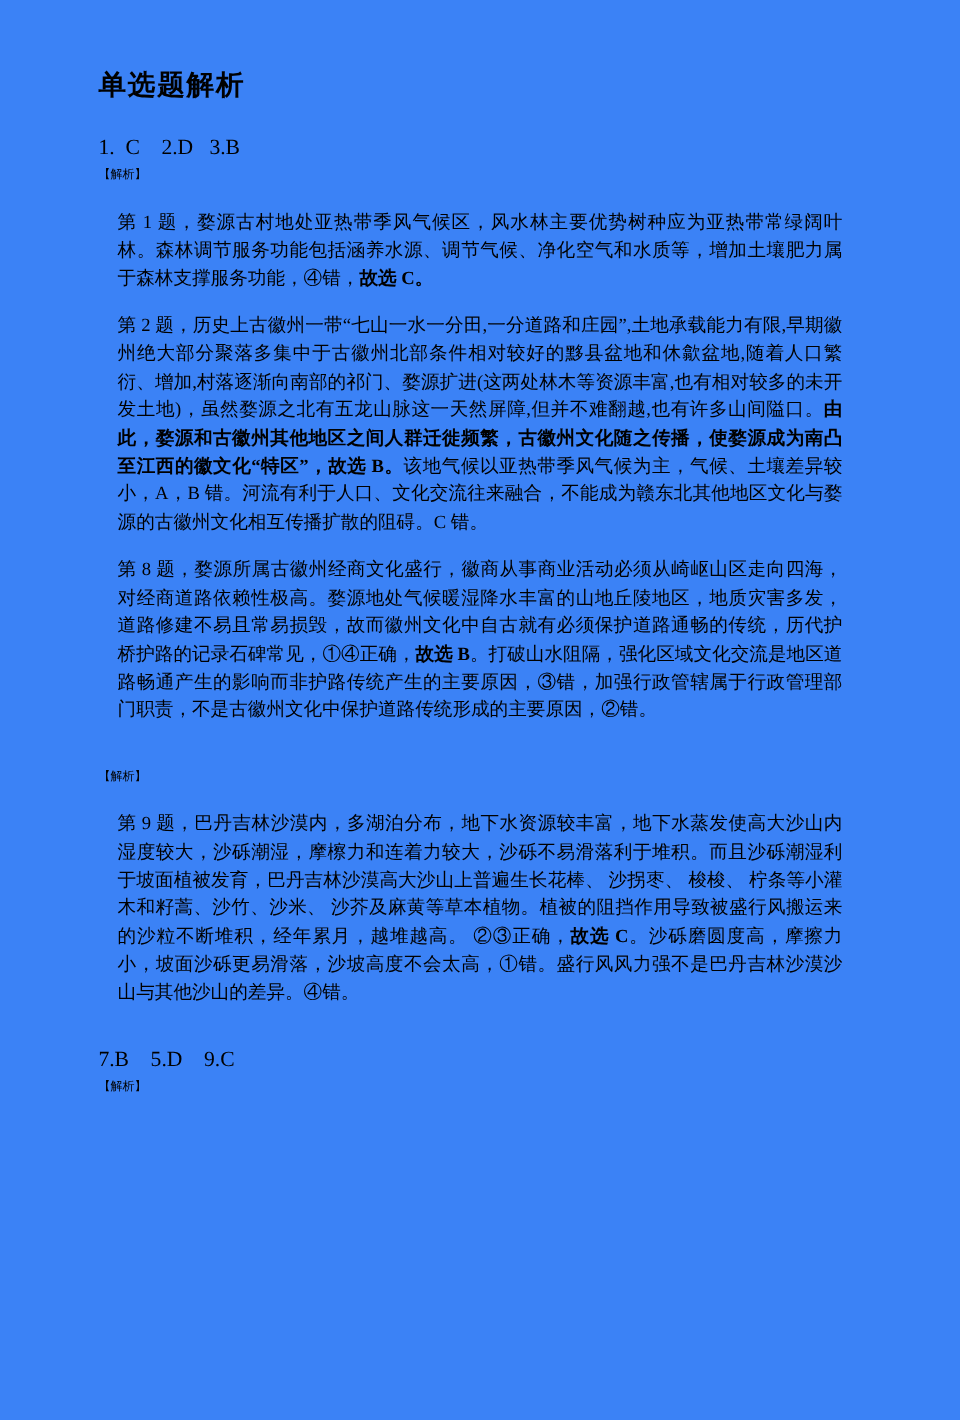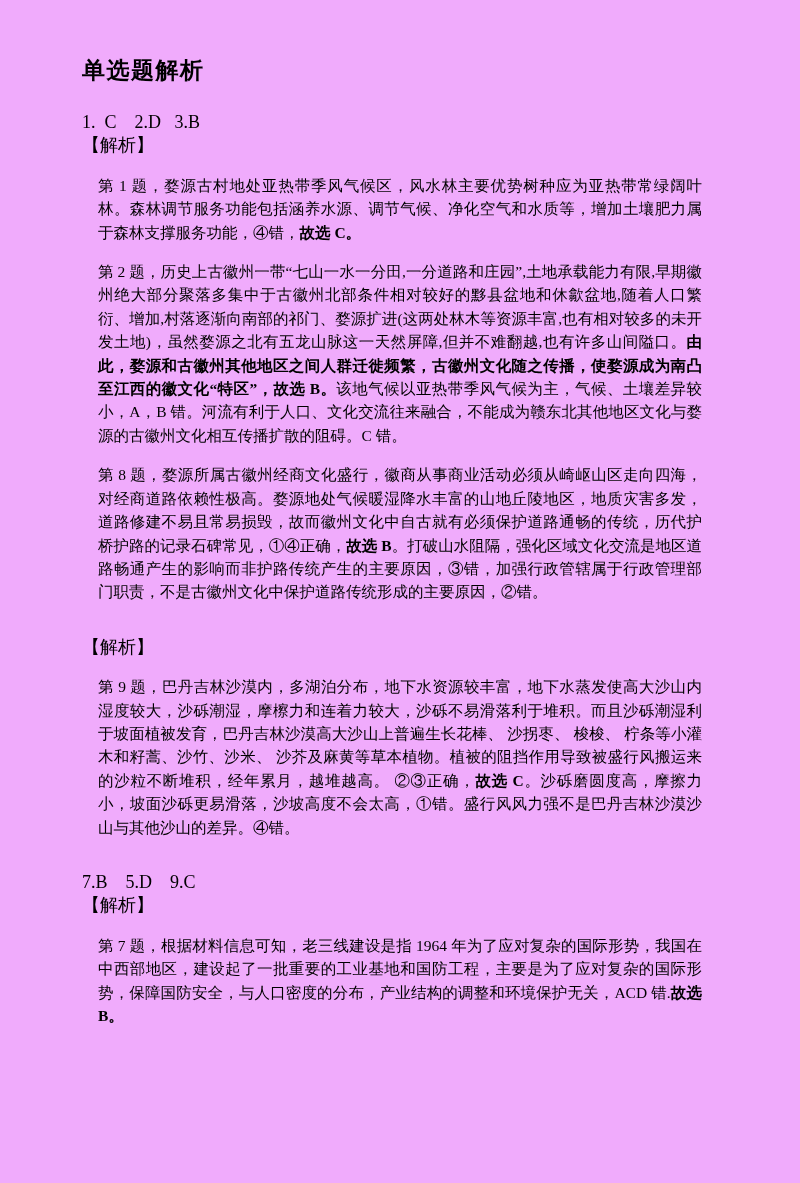--- a/index.html
+++ b/index.html
@@ -12,38 +12,38 @@
     height: 1183px;
     overflow: hidden;
     color: #000000;
     font-family: "Liberation Serif", "DejaVu Serif", serif;
   }
   .page {
     box-sizing: border-box;
     width: 800px;
     height: 1183px;
     padding: 56px 82px 40px 82px;
-    background: #f0abfc;
+    background: #3b82f6;
   }
   .title {
     margin: 0 0 25px 0;
     font-size: 23px;
     font-weight: bold;
     letter-spacing: 1.5px;
     line-height: 30px;
   }
   .qa-section { margin: 0; }
   .qa-section + .qa-section { margin-top: 32px; }
   .answers {
     font-size: 18px;
     line-height: 23.4px;
     white-space: pre-wrap;
   }
   .analysis-label {
-    font-size: 18px;
+    font-size: 10px;
     line-height: 23.4px;
   }
   .para {
     margin: 16px;
     font-size: 15.5px;
     line-height: 23.4px;
     text-align: justify;
     text-justify: inter-ideograph;
     word-break: break-all;
   }
@@ -62,16 +62,15 @@
         <p class="para"><span>第 2 题，历史上古徽州一带“七山一水一分田,一分道路和庄园”,土地承载能力有限,早期徽州绝大部分聚落多集中于古徽州北部条件相对较好的黟县盆地和休歙盆地,随着人口繁衍、增加,村落逐渐向南部的祁门、婺源扩进(这两处林木等资源丰富,也有相对较多的未开发土地)，虽然婺源之北有五龙山脉这一天然屏障,但并不难翻越,也有许多山间隘口。</span><b>由此，婺源和古徽州其他地区之间人群迁徙频繁，古徽州文化随之传播，使婺源成为南凸至江西的徽文化“特区”，故选 B。</b><span>该地气候以亚热带季风气候为主，气候、土壤差异较小，A，B 错。河流有利于人口、文化交流往来融合，不能成为赣东北其他地区文化与婺源的古徽州文化相互传播扩散的阻碍。C 错。</span></p>
         <p class="para"><span>第 8 题，婺源所属古徽州经商文化盛行，徽商从事商业活动必须从崎岖山区走向四海，对经商道路依赖性极高。婺源地处气候暖湿降水丰富的山地丘陵地区，地质灾害多发，道路修建不易且常易损毁，故而徽州文化中自古就有必须保护道路通畅的传统，历代护桥护路的记录石碑常见，①④正确，</span><b>故选 B</b><span>。打破山水阻隔，强化区域文化交流是地区道路畅通产生的影响而非护路传统产生的主要原因，③错，加强行政管辖属于行政管理部门职责，不是古徽州文化中保护道路传统形成的主要原因，②错。</span></p>
       </section>
       <section class="qa-section">
         <div class="analysis-label">【解析】</div>
         <p class="para"><span>第 9 题，巴丹吉林沙漠内，多湖泊分布，地下水资源较丰富，地下水蒸发使高大沙山内湿度较大，沙砾潮湿，摩檫力和连着力较大，沙砾不易滑落利于堆积。而且沙砾潮湿利于坡面植被发育，巴丹吉林沙漠高大沙山上普遍生长花棒、 沙拐枣、 梭梭、 柠条等小灌木和籽蒿、沙竹、沙米、 沙芥及麻黄等草本植物。植被的阻挡作用导致被盛行风搬运来的沙粒不断堆积，经年累月，越堆越高。 ②③正确，</span><b>故选 C</b><span>。沙砾磨圆度高，摩擦力小，坡面沙砾更易滑落，沙坡高度不会太高，①错。盛行风风力强不是巴丹吉林沙漠沙山与其他沙山的差异。④错。</span></p>
       </section>
       <section class="qa-section">
         <div class="answers">7.B    5.D    9.C</div>
         <div class="analysis-label">【解析】</div>
-        <p class="para"><span>第 7 题，根据材料信息可知，老三线建设是指 1964 年为了应对复杂的国际形势，我国在中西部地区，建设起了一批重要的工业基地和国防工程，主要是为了应对复杂的国际形势，保障国防安全，与人口密度的分布，产业结构的调整和环境保护无关，ACD 错.</span><b>故选 B。</b></p>
       </section>
     </div>
 </div>
 
 </body></html>

